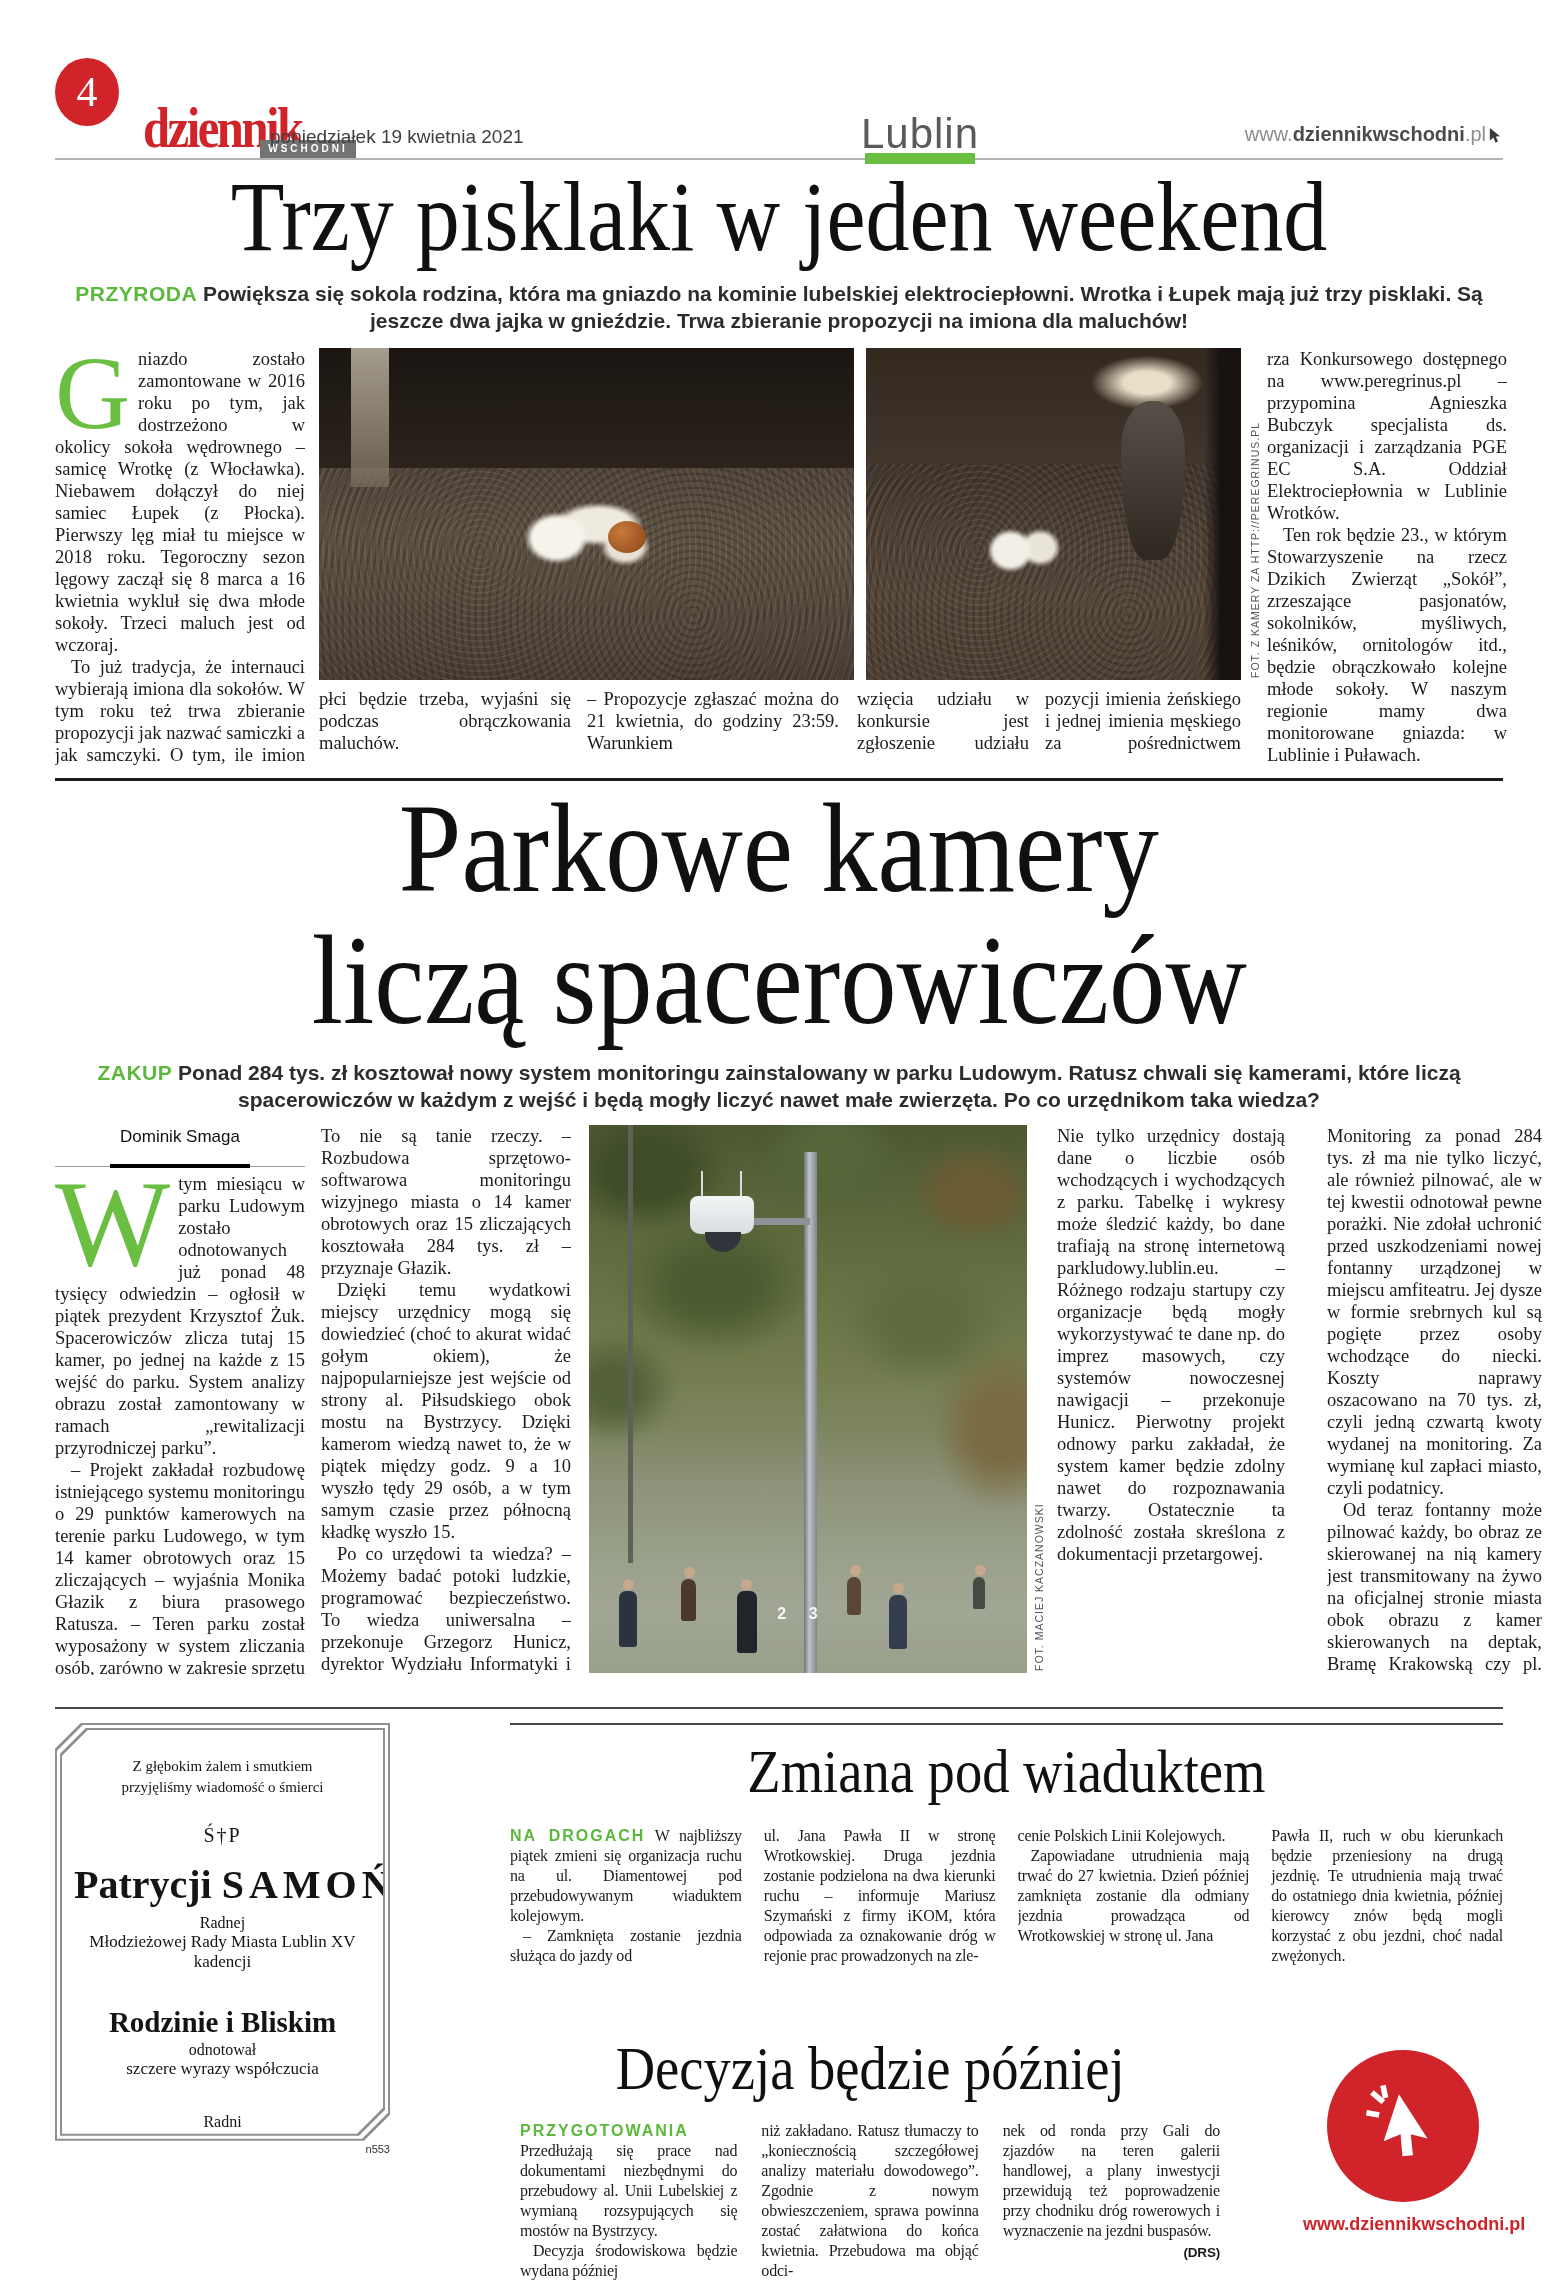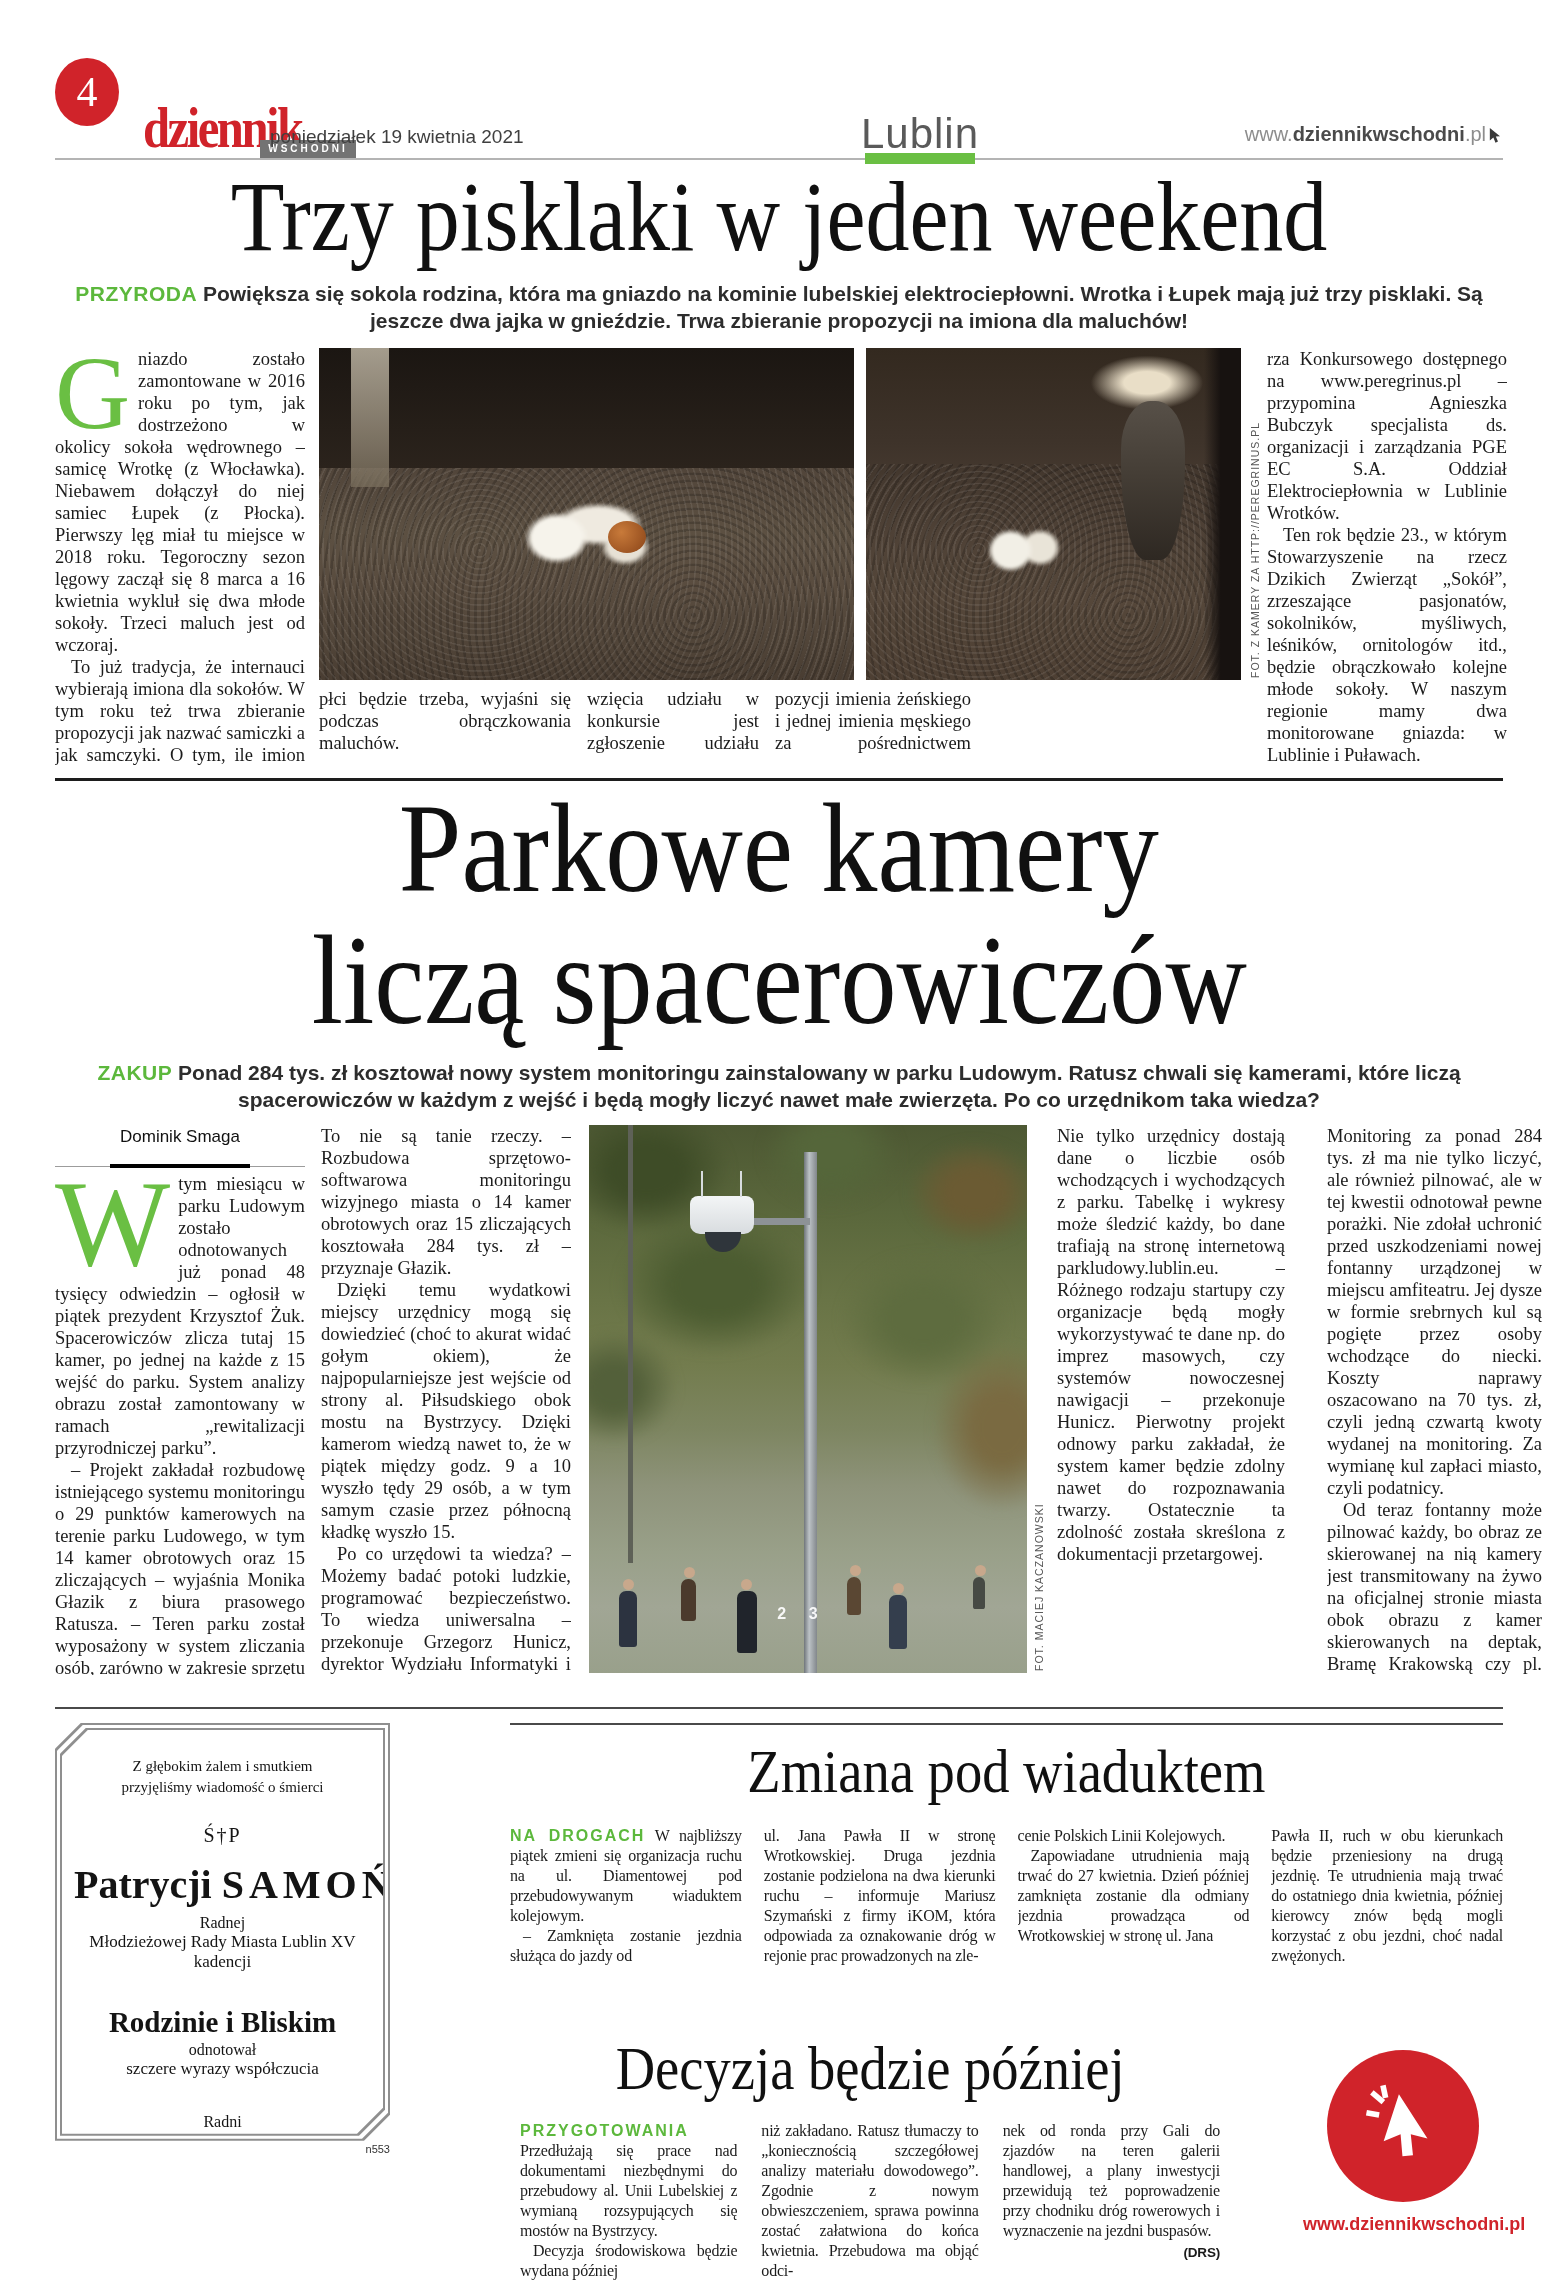--- a/index.html
+++ b/index.html
@@ -226,20 +226,21 @@
           <div class="photo photo-nest2">
             <div class="gravel"></div>
             <div class="p2-light"></div>
             <div class="p2-band"></div>
             <div class="p2-falcon"></div>
             <div class="p2-chicks"></div>
           </div>
         </div>
         <div class="captions-row">
           <div class="cap cap1 bt">płci będzie trzeba, wyjaśni się podczas obrączkowania maluchów.</div>
+          <div class="cap cap2 bt">– Propozycje zgłaszać można do 21 kwietnia, do godziny 23:59. Warunkiem</div>
           <div class="cap cap3 bt">wzięcia udziału w konkursie jest zgłoszenie udziału poprzez wysłanie jednej pro-</div>
           <div class="cap cap4 bt">pozycji imienia żeńskiego i jednej imienia męskiego za pośrednictwem Formula-</div>
         </div>
       </div>
 
       <div class="vcredit a1-vcredit">FOT. Z KAMERY ZA HTTP://PEREGRINUS.PL</div>
 
       <div class="a1-col6 bt">
         <p>rza Konkursowego dostępnego na www.peregrinus.pl – przypomina Agnieszka Bubczyk specjalista ds. organizacji i zarządzania PGE EC S.A. Oddział Elektrociepłownia w Lublinie Wrotków.</p>
         <p>Ten rok będzie 23., w którym Stowarzyszenie na rzecz Dzikich Zwierząt „Sokół”, zrzeszające pasjonatów, sokolników, myśliwych, leśników, ornitologów itd., będzie obrączkowało kolejne młode sokoły. W naszym regionie mamy dwa monitorowane gniazda: w Lublinie i Puławach.</p>

